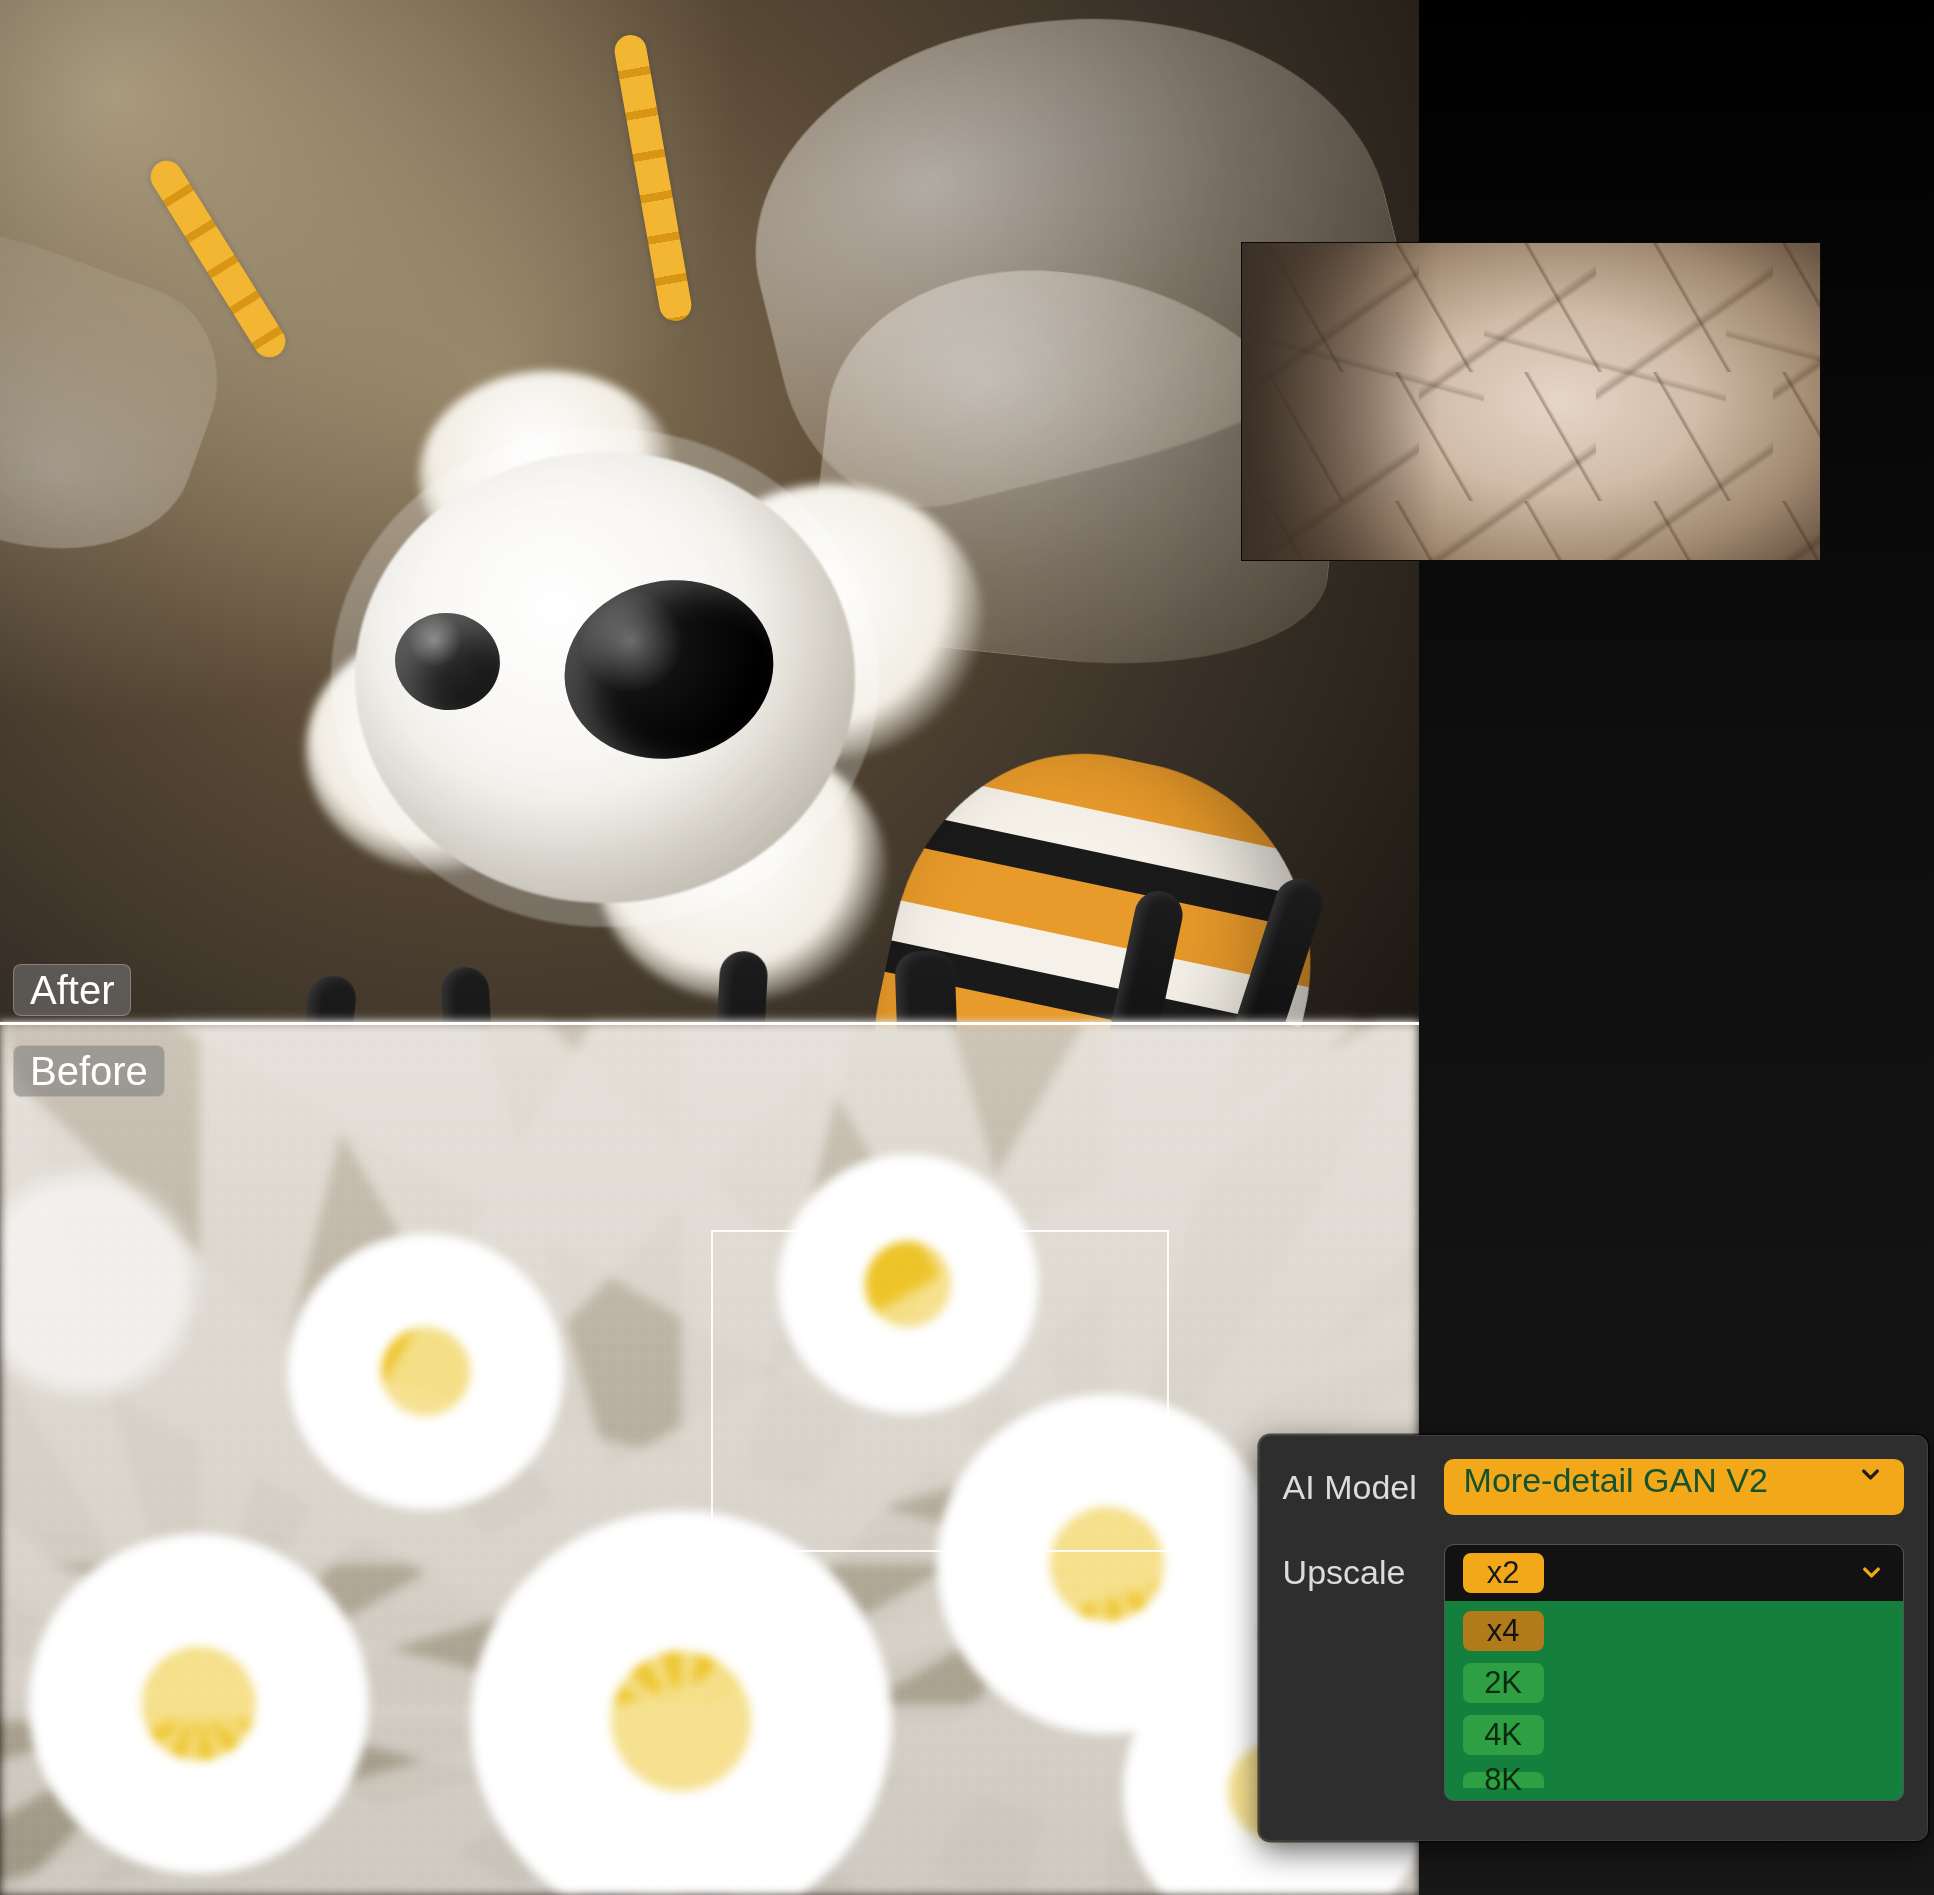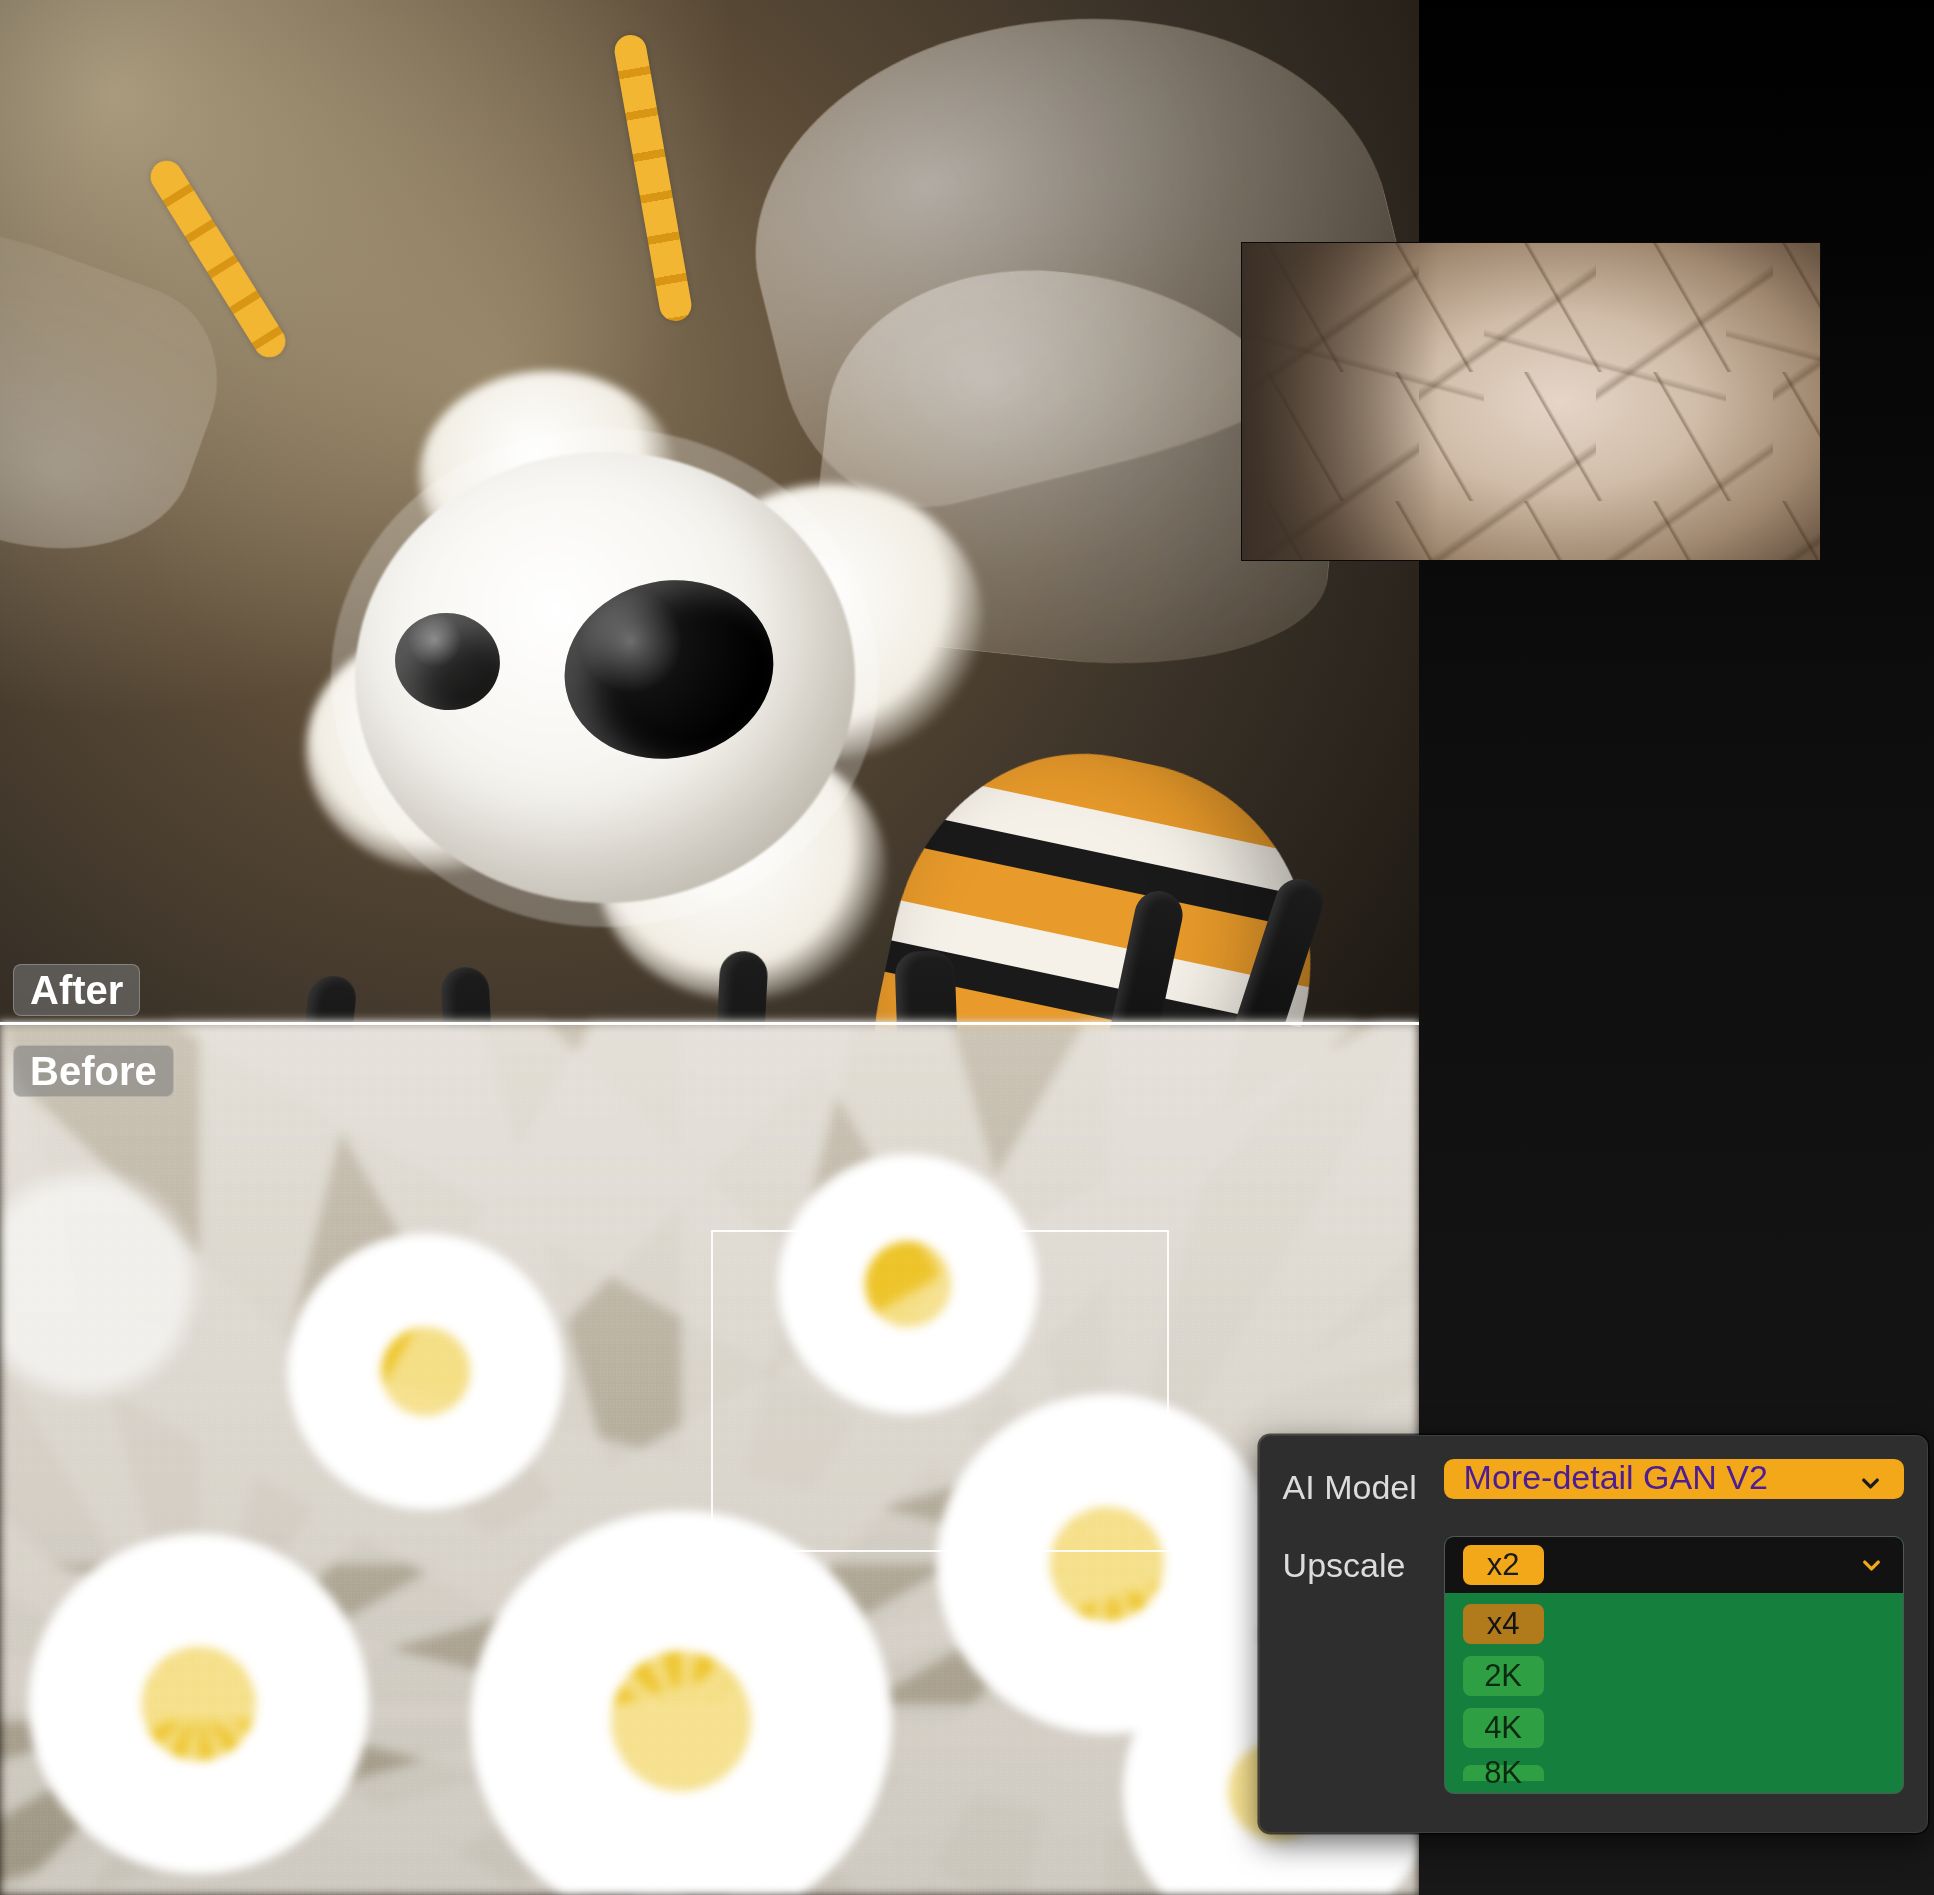--- a/index.html
+++ b/index.html
@@ -24,21 +24,20 @@
     position: relative;
   }
 
   
   .canvas {
     position: absolute;
     left: 0; top: 0;
     width: 1419px; height: 1896px;
     overflow: hidden;
     background: radial-gradient(ellipse 80% 60% at 35% 20%, #8b7a5e 0%, #5a4a36 35%, #3a3228 65%, #1c1712 100%);
-    font-weight: bold;
   }
   
   .canvas::before {
     content:"";
     position:absolute; inset:0;
     background: radial-gradient(circle at 8% 5%, rgba(255,240,200,0.5) 0%, rgba(255,240,200,0) 28%);
     pointer-events:none;
   }
 
   
@@ -246,27 +245,27 @@
   .row-label {
     width: 145px;
     font-size: 34px;
     color: var(--text-light);
     padding-top: 9.7px;
     text-align: left;
     flex-shrink: 0;
   }
   .select-box {
     flex: 1;
-    display: flex; align-items: flex-end; justify-content: space-between;
-    height: 40px;
+    display: flex; align-items: flex-start; justify-content: space-between;
+    height: 56px;
     padding: 0 18px;
     border-radius: 9.7px;
     border: 2.4px solid var(--accent-amber);
     background: var(--accent-amber);
-    color: #4c1d95;
+    color: #14532d;
     font-size: 34px;
     font-weight: 500;
     cursor: pointer;
   }
   .select-box .chevron {
     width: 27px; height: 27px;
   }
   .chevron svg { width:100%; height:100%; display:block; }
 
   

